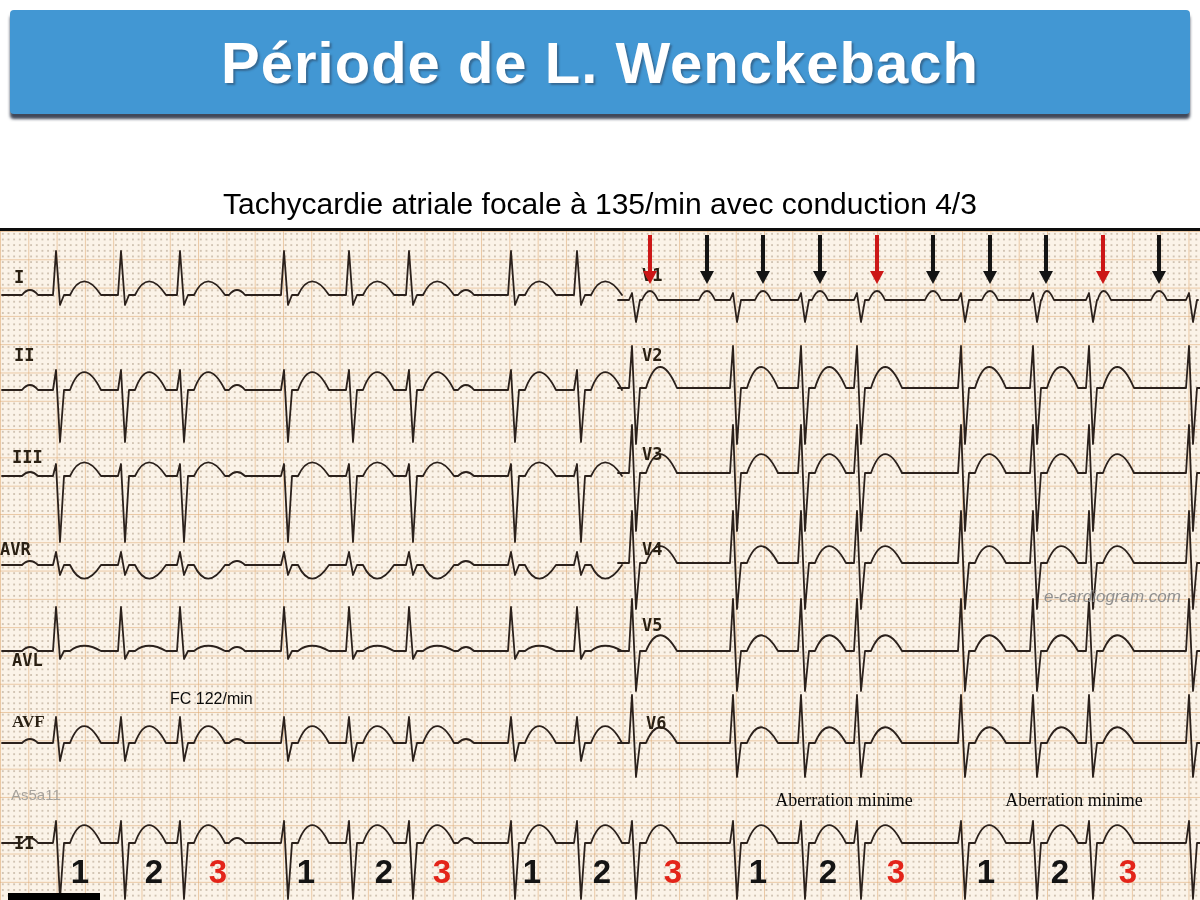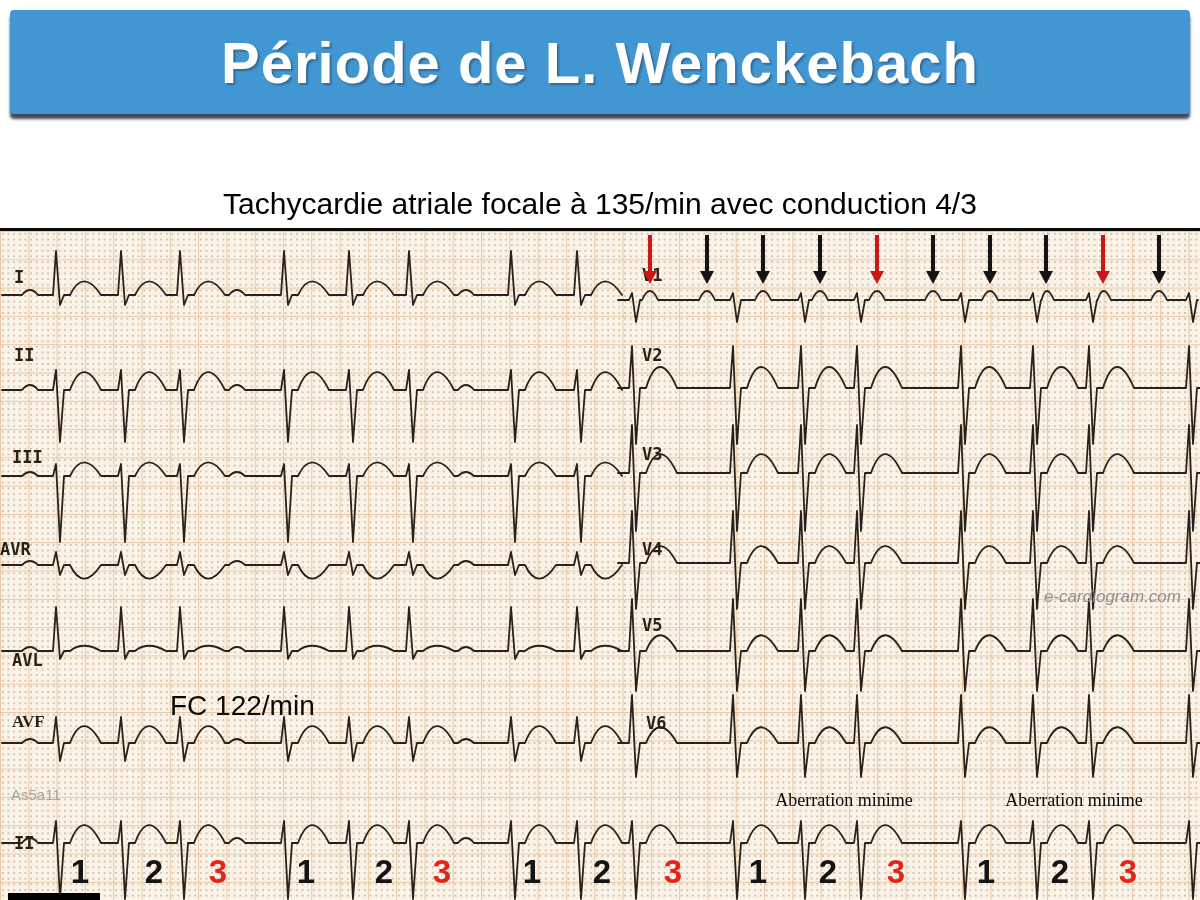--- a/index.html
+++ b/index.html
@@ -47,21 +47,21 @@
   .arrow .shaft{position:absolute;left:5px;top:0;width:4px;height:37px;}
   .arrow .head{
     position:absolute;left:0;top:36px;width:0;height:0;
     border-left:7px solid transparent;border-right:7px solid transparent;
     border-top:13px solid #000;
   }
   .beatnum{
     position:absolute;top:624px;transform:translateX(-50%);
     font-size:33px;font-weight:600;color:#141414;line-height:1;
   }
-  .fc{position:absolute;left:170px;top:459px;font-size:28px;color:#0a0a0a;}
+  .fc{position:absolute;left:170px;top:459px;font-size:16px;color:#0a0a0a;}
   .aberr{
     position:absolute;top:559px;transform:translateX(-50%);
     font-family:"Liberation Serif",serif;font-size:18px;color:#0a0a0a;white-space:nowrap;
   }
   .ab1{left:844px;} .ab2{left:1074px;}
   .watermark{
     position:absolute;left:1044px;top:356px;
     font-style:italic;font-size:17px;color:#8f8f8f;
   }
   .code{position:absolute;left:11px;top:555px;font-size:15px;color:#a6a29c;text-align:right;}

